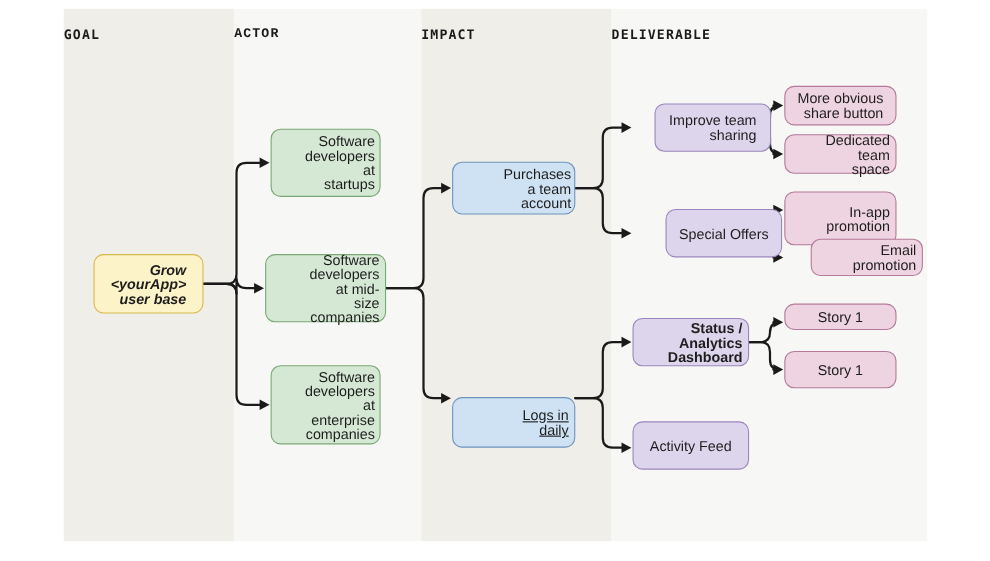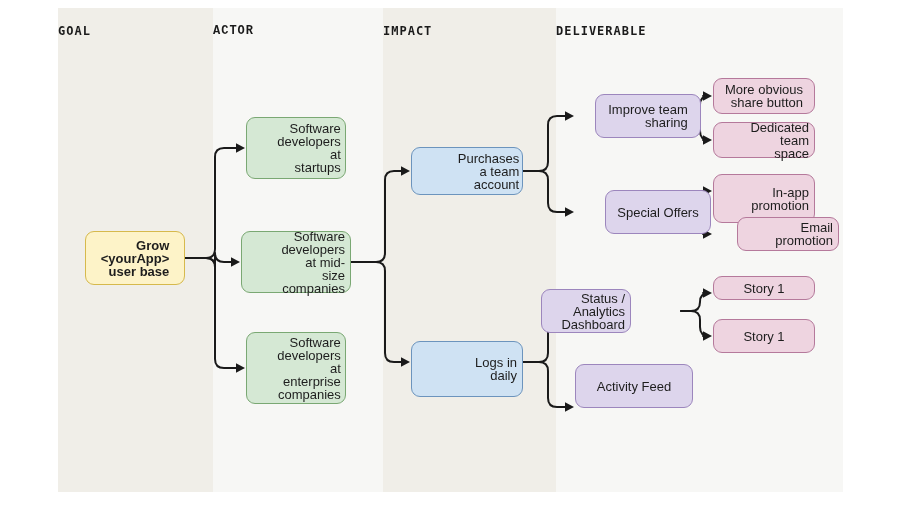--- a/index.html
+++ b/index.html
@@ -25,21 +25,21 @@
 
   
   .node{
     position:absolute;box-sizing:border-box;
     border-radius:9px;border:1px solid #888;
     display:flex;align-items:center;justify-content:center;
     text-align:right;color:#1d1d1d;
     font-size:13px;line-height:13px;
     padding:2px 5px;white-space:pre-line;
   }
-  .n-goal{background:#fdf3c8;border-color:#d6b94c;font-weight:700;}
+  .n-goal{background:#fdf3c8;border-color:#d6b94c;font-weight:700;font-style:italic;}
   .n-actor{background:#d5e8d4;border-color:#7aa873;padding-left:31px;}
   .n-impact{background:#cfe2f3;border-color:#6c94bd;padding-left:48px;}
   .n-cat{background:#ddd5ec;border-color:#9c86bd;}
   .n-deliv{background:#eed4e0;border-color:#b5799b;}
 
   
   svg.links{position:absolute;left:0;top:0;width:900px;height:510px;pointer-events:none;}
   svg.links path{fill:none;stroke:#1a1a1a;stroke-width:2;stroke-linecap:round;stroke-linejoin:round;}
   svg.links polygon{fill:#1a1a1a;}
 </style>
@@ -100,27 +100,27 @@
 startups</div>
       <div class="node n-actor" style="left: 241px; top: 231px; width: 110px; height: 62px;">Software
 developers at mid-
 size companies</div>
       <div class="node n-actor" style="left: 246px; top: 332px; width: 100px; height: 72px;">Software
 developers at
 enterprise
 companies</div>
       <div class="node n-impact" style="left: 411px; top: 147px; width: 112px; height: 48px;">Purchases a team
 account</div>
-      <div class="node n-impact" style="left: 411px; top: 341px; width: 112px; height: 56px;">Logs in daily</div>
+      <div class="node n-impact" style="left: 411px; top: 361px; width: 112px; height: 46px; text-decoration: underline;">Logs in daily</div>
       <div class="node n-cat" style="left: 575px; top: 94px; width: 106px; height: 44px; margin-left: 20px;">Improve team
 sharing</div>
       <div class="node n-cat" style="left: 575px; top: 190px; width: 106px; height: 44px; margin-left: 30px;">Special Offers</div>
-      <div class="node n-cat" style="left: 541px; top: 289px; width: 90px; height: 44px;">Status / Analytics
+      <div class="node n-cat" style="left: 575px; top: 289px; width: 106px; height: 44px; font-weight: bold;">Status / Analytics
 Dashboard</div>
-      <div class="node n-cat" style="left: 575px; top: 364px; width: 118px; height: 44px;">Activity Feed</div>
+      <div class="node n-cat" style="left: 575px; top: 383px; width: 106px; height: 44px;">Activity Feed</div>
       <div class="node n-deliv" style="left: 713px; top: 78px; width: 102px; height: 36px;">More obvious
 share button</div>
       <div class="node n-deliv" style="left: 713px; top: 122px; width: 102px; height: 36px; padding-left: 36px;">Dedicated team
 space</div>
       <div class="node n-deliv" style="left: 713px; top: 174px; width: 102px; height: 49px;">In-app promotion</div>
       <div class="node n-deliv" style="left: 737px; top: 217px; width: 102px; height: 34px;">Email promotion</div>
       <div class="node n-deliv" style="left: 713px; top: 276px; width: 102px; height: 24px;">Story 1</div>
       <div class="node n-deliv" style="left: 713px; top: 319px; width: 102px; height: 34px;">Story 1</div>
     </div>
 </div>

